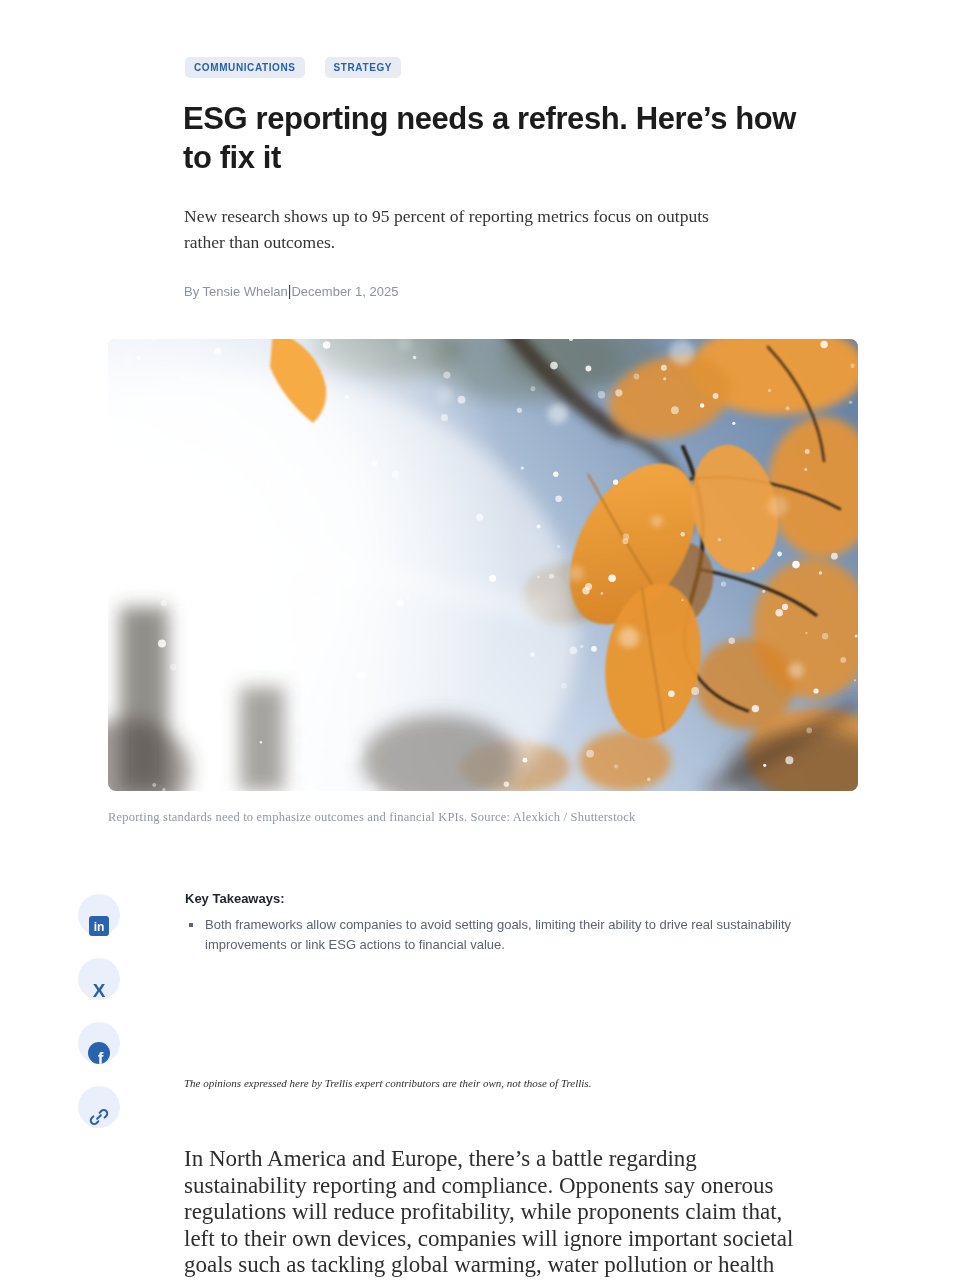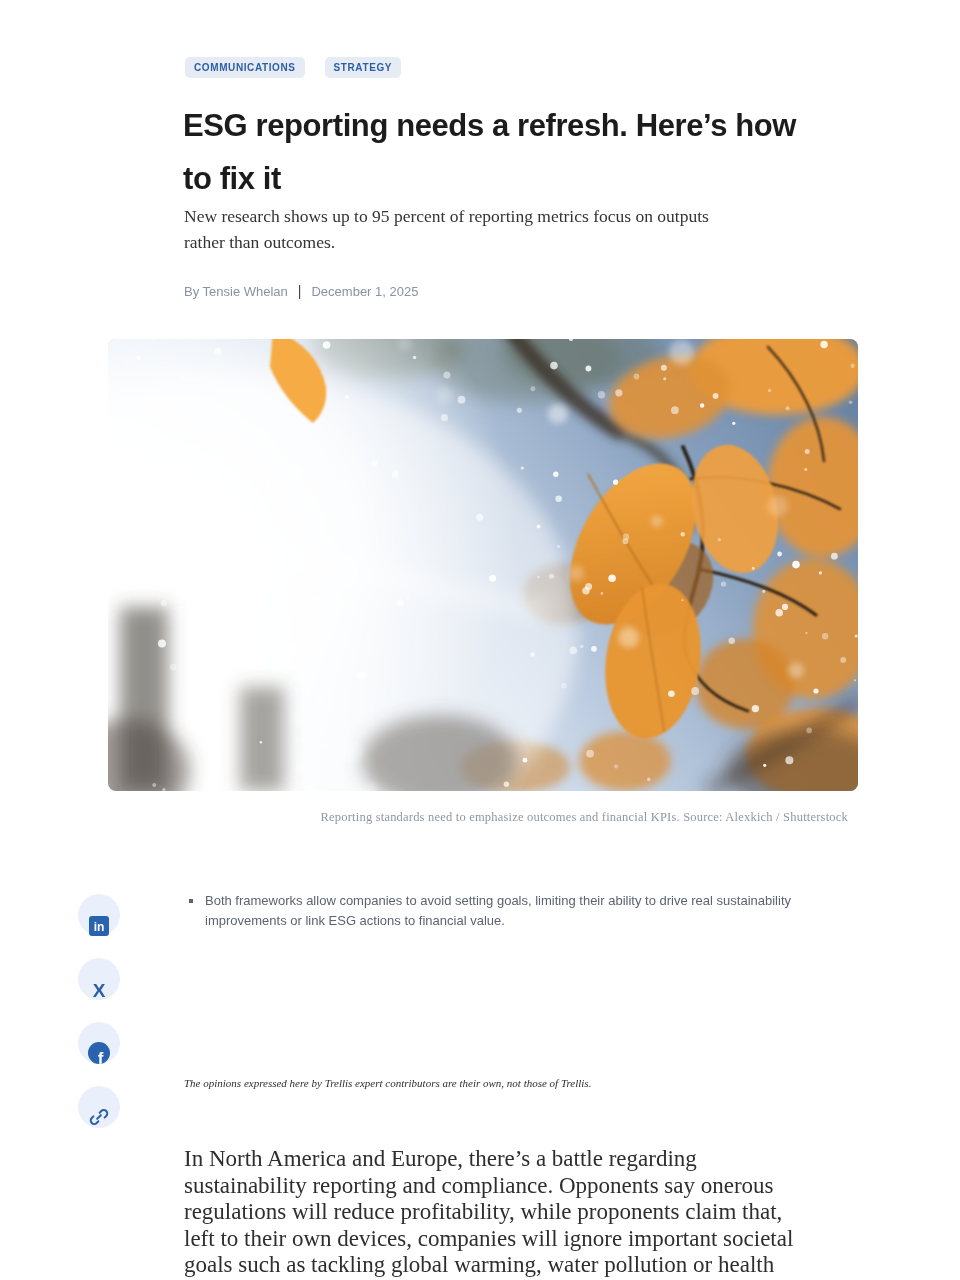--- a/index.html
+++ b/index.html
@@ -22,40 +22,39 @@
   
   .tags{position:absolute;left:185px;top:57px;display:flex;gap:20px}
   .tag{
     display:inline-block;background:var(--tag_bg);color:var(--accent);
     font-size:10px;font-weight:700;letter-spacing:.6px;
     padding:6px 9px 5px;border-radius:5px;cursor:pointer;line-height:1;
   }
   
   .headline{
     position:absolute;left:183px;top:99px;width:632px;
-    font-size:31px;line-height:53px;font-weight:700;letter-spacing:-.4px;
+    font-size:31px;line-height:39px;font-weight:700;letter-spacing:-.4px;
     color:var(--headline);
   }
   
   .dek{
     position:absolute;left:184px;top:203px;width:568px;
     font-family:"Liberation Serif",serif;font-size:17.5px;line-height:26px;
     color:#343434;
   }
   
-  .byline{position:absolute;left:184px;top:283px;font-size:13px;color:var(--muted);display:flex;align-items:center;gap:10px}
+  .byline{position:absolute;left:184px;top:283px;font-size:13px;color:var(--muted);display:flex;align-items:center;}
   .byline .sep{color:#39465a;font-size:14px;font-weight:400}
   
   .hero{position:absolute;left:108px;top:339px;width:750px;height:452px;border-radius:8px;overflow:hidden;background:#cfdae8}
   .hero svg{display:block}
   .caption{
     position:absolute;left:108px;top:810px;width:740px;
     font-family:"Liberation Serif",serif;font-size:12.5px;letter-spacing:.2px;
     color:var(--caption);
-    text-align:right;
   }
   
   .share-col{position:absolute;left:78px;top:894px;display:flex;flex-direction:column;gap:22px}
   .share-btn{
     width:42px;height:42px;border-radius:50%;border:none;background:var(--icon_circle_bg);
     display:flex;align-items:flex-end;justify-content:center;cursor:pointer;padding:0;
   }
   .li-sq{
     width:20px;height:20px;background:var(--icon_solid);border-radius:3px;
     display:flex;align-items:center;justify-content:center;
@@ -352,20 +351,21 @@
   <button class="share-btn">
     <svg width="22" height="22" viewBox="0 0 24 24" fill="none" stroke="#2b5fa8" stroke-width="2.2" stroke-linecap="round">
       <path d="M10 14 L14 10"></path>
       <path d="M12.7 7.3 l1.8 -1.8 a3.8 3.8 0 0 1 5.4 5.4 l-1.8 1.8"></path>
       <path d="M11.3 16.7 l-1.8 1.8 a3.8 3.8 0 0 1 -5.4 -5.4 l1.8 -1.8"></path>
     </svg>
   </button>
 </div>
 
 <div class="takeaways">
+  <div class="tk-head">Key Takeaways:</div>
   <div class="tk-item">
     <span class="tk-bullet"></span>
     <span class="tk-text">Both frameworks allow companies to avoid setting goals, limiting their ability to drive real sustainability improvements or link ESG actions to financial value.</span>
   </div>
 </div>
 
 <p class="disclaimer">The opinions expressed here by Trellis expert contributors are their own, not those of Trellis.</p>
 <p class="para">In North America and Europe, there’s a battle regarding sustainability reporting and compliance. Opponents say onerous regulations will reduce profitability, while proponents claim that, left to their own devices, companies will ignore important societal goals such as tackling global warming, water pollution or health and safety issues.</p>
 
 </body></html>

